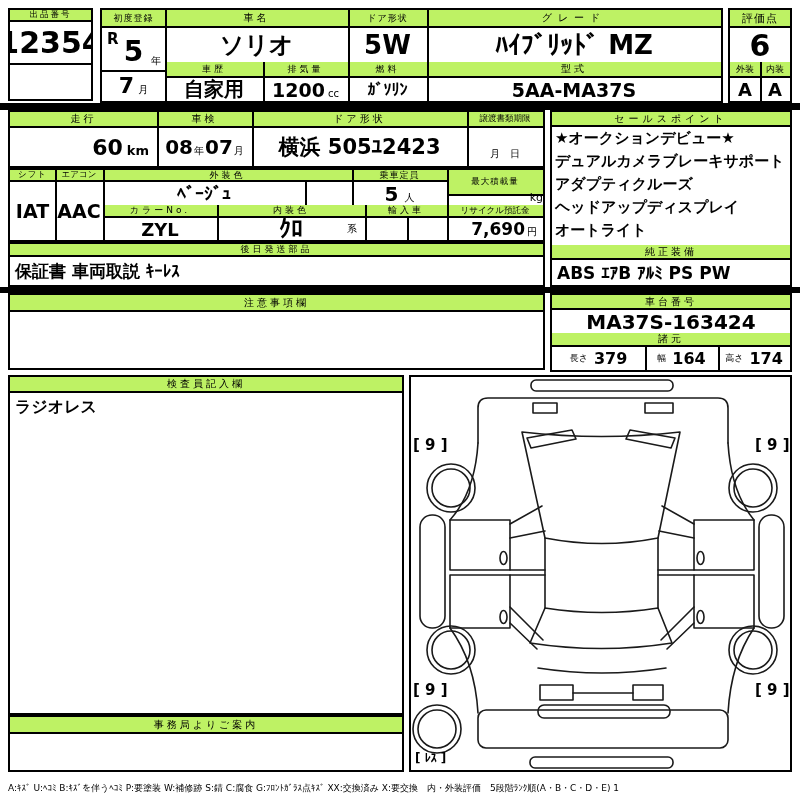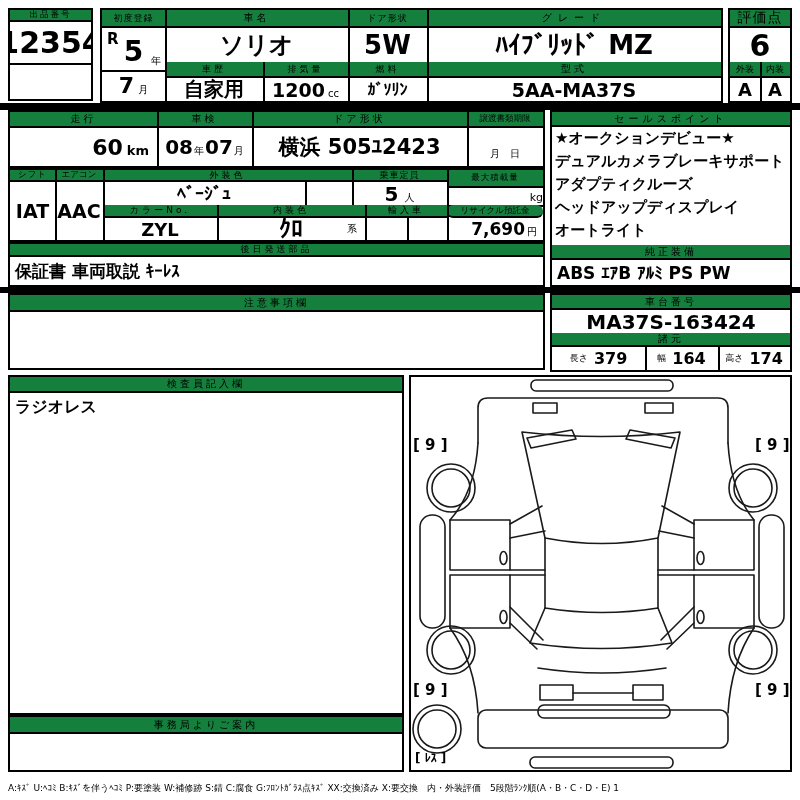--- a/index.html
+++ b/index.html
@@ -1,21 +1,21 @@
 <!DOCTYPE html>
 <html><head>
 <meta charset="utf-8">
 <style>
   html,body{margin:0;padding:0;background:#fff;}
   #sheet{position:relative;width:800px;height:800px;background:#fff;
     font-family:"DejaVu Sans","Liberation Sans",sans-serif;color:#000;}
   .box{position:absolute;border:2px solid #000;background:#fff;box-sizing:border-box;}
   .cell{position:absolute;display:flex;align-items:center;justify-content:center;
     white-space:nowrap;overflow:hidden;box-sizing:border-box;}
-  .hdr{position:absolute;background:#15803d;display:flex;align-items:center;justify-content:center;
+  .hdr{position:absolute;background:#bef264;display:flex;align-items:center;justify-content:center;
     font-size:10px;letter-spacing:3px;border-bottom:2px solid #000;box-sizing:border-box;white-space:nowrap;overflow:hidden;}
   .vl{position:absolute;width:2px;background:#000;}
   .hl{position:absolute;height:2px;background:#000;}
   .band{position:absolute;left:0;width:800px;background:#000;}
   .b{font-weight:bold;}
   .mk{position:absolute;font-weight:bold;font-size:15px;white-space:nowrap;}
   svg{display:block;}
 </style>
 </head>
 <body>
@@ -63,21 +63,21 @@
     <div class="cell b" style="left:246px;top:68px;width:79px;height:23px;font-size:16px;">ｶﾞｿﾘﾝ</div>
     <div class="cell b" style="left:325px;top:68px;width:294px;height:23px;font-size:19px;">5AA-MA37S</div>
 
     <div class="vl" style="left:63px;top:0;height:91px;"></div>
     <div class="vl" style="left:161px;top:52px;height:39px;"></div>
     <div class="vl" style="left:246px;top:0;height:91px;"></div>
     <div class="vl" style="left:325px;top:0;height:91px;"></div>
   </div>
 
   <div class="box" style="left:728px;top:8px;width:64px;height:95px;">
-    <div class="hdr" style="left:0;top:0;width:60px;height:18px;font-size:14px;letter-spacing:1px;">評価点</div>
+    <div class="hdr" style="left:0;top:0;width:60px;height:18px;font-size:11px;letter-spacing:1px;">評価点</div>
     <div class="cell b" style="left:0;top:18px;width:60px;height:34px;font-size:30px;">6</div>
     <div class="hl" style="left:0;top:52px;width:60px;"></div>
     <div class="hdr" style="left:0;top:52px;width:30px;height:16px;font-size:9px;letter-spacing:0;">外装</div>
     <div class="hdr" style="left:30px;top:52px;width:30px;height:16px;font-size:9px;letter-spacing:0;">内装</div>
     <div class="cell b" style="left:0;top:68px;width:30px;height:23px;font-size:18px;">A</div>
     <div class="cell b" style="left:30px;top:68px;width:30px;height:23px;font-size:18px;">A</div>
     <div class="vl" style="left:30px;top:52px;height:39px;"></div>
   </div>
 
   <div class="band" style="top:103px;height:7px;"></div>
@@ -102,36 +102,36 @@
     <div class="vl" style="left:147px;top:0;height:54px;"></div>
     <div class="vl" style="left:242px;top:0;height:54px;"></div>
     <div class="vl" style="left:457px;top:0;height:54px;"></div>
   </div>
 
   <div class="box" style="left:8px;top:168px;width:537px;height:74px;">
     <div class="hdr" style="left:0;top:0;width:45px;height:12px;font-size:8.5px;letter-spacing:1px;">シフト</div>
     <div class="hdr" style="left:45px;top:0;width:48px;height:12px;font-size:8.5px;letter-spacing:0;">エアコン</div>
     <div class="hdr" style="left:93px;top:0;width:249px;height:12px;font-size:9px;">外装色</div>
     <div class="hdr" style="left:342px;top:0;width:95px;height:12px;font-size:9px;letter-spacing:1px;">乗車定員</div>
-    <div class="hdr" style="left:437px;top:0;width:96px;height:18px;font-size:8.5px;letter-spacing:1px;">最大積載量</div>
+    <div class="hdr" style="left:437px;top:0;width:96px;height:26px;font-size:8.5px;letter-spacing:1px;">最大積載量</div>
 
     <div class="cell b" style="left:0;top:12px;width:45px;height:58px;font-size:19px;">IAT</div>
     <div class="cell b" style="left:45px;top:12px;width:48px;height:58px;font-size:19px;">AAC</div>
     <div class="cell b" style="left:93px;top:12px;width:202px;height:23px;font-size:18px;">ﾍﾞｰｼﾞｭ</div>
     <div class="cell" style="left:342px;top:12px;width:95px;height:23px;">
       <span class="b" style="font-size:20px;">5</span>
       <span style="font-size:10px;margin-left:6px;margin-top:8px;">人</span>
     </div>
     <div class="cell" style="left:437px;top:16px;width:96px;height:23px;justify-content:flex-end;font-size:11px;">kg</div>
 
     <div class="hl" style="left:93px;top:35px;width:440px;"></div>
     <div class="hdr" style="left:93px;top:35px;width:114px;height:13px;font-size:9px;">カラーNo.</div>
     <div class="hdr" style="left:207px;top:35px;width:148px;height:13px;font-size:9px;">内装色</div>
     <div class="hdr" style="left:355px;top:35px;width:82px;height:13px;font-size:9px;">輸入車</div>
-    <div class="hdr" style="left:437px;top:35px;width:96px;height:13px;font-size:8.5px;letter-spacing:0;border-radius:6px;">リサイクル預託金</div>
+    <div class="hdr" style="left:437px;top:35px;width:96px;height:13px;font-size:8.5px;letter-spacing:0;">リサイクル預託金</div>
 
     <div class="cell b" style="left:93px;top:48px;width:114px;height:22px;font-size:18px;">ZYL</div>
     <div class="cell" style="left:207px;top:48px;width:148px;height:22px;">
       <span class="b" style="font-size:24px;">ｸﾛ</span>
       <span style="position:absolute;right:8px;font-size:10px;">系</span>
     </div>
     <div class="cell" style="left:437px;top:48px;width:96px;height:22px;justify-content:flex-end;padding-right:6px;">
       <span class="b" style="font-size:17px;">7,690</span>
       <span style="font-size:10px;margin-left:2px;margin-top:6px;">円</span>
     </div>

